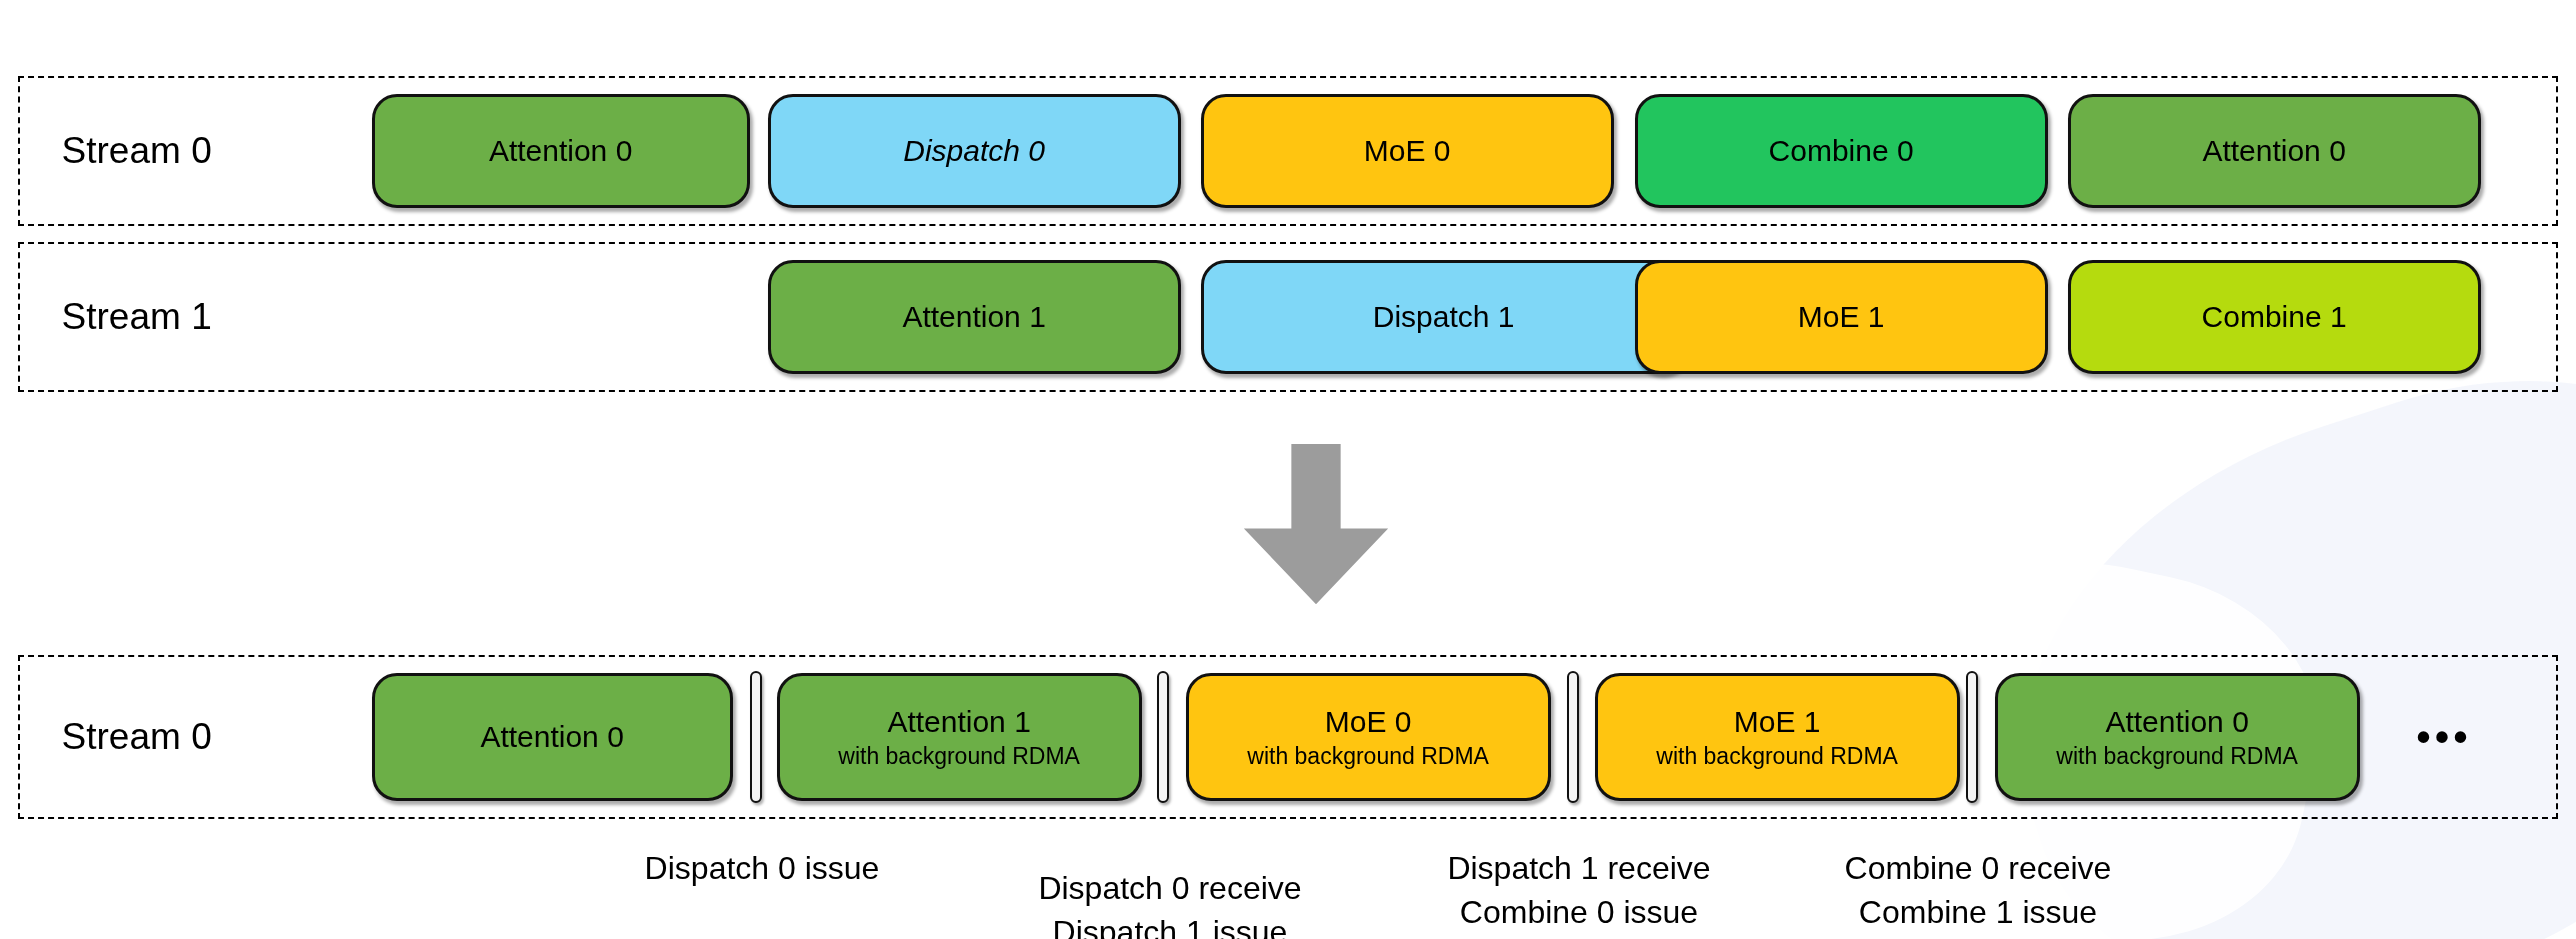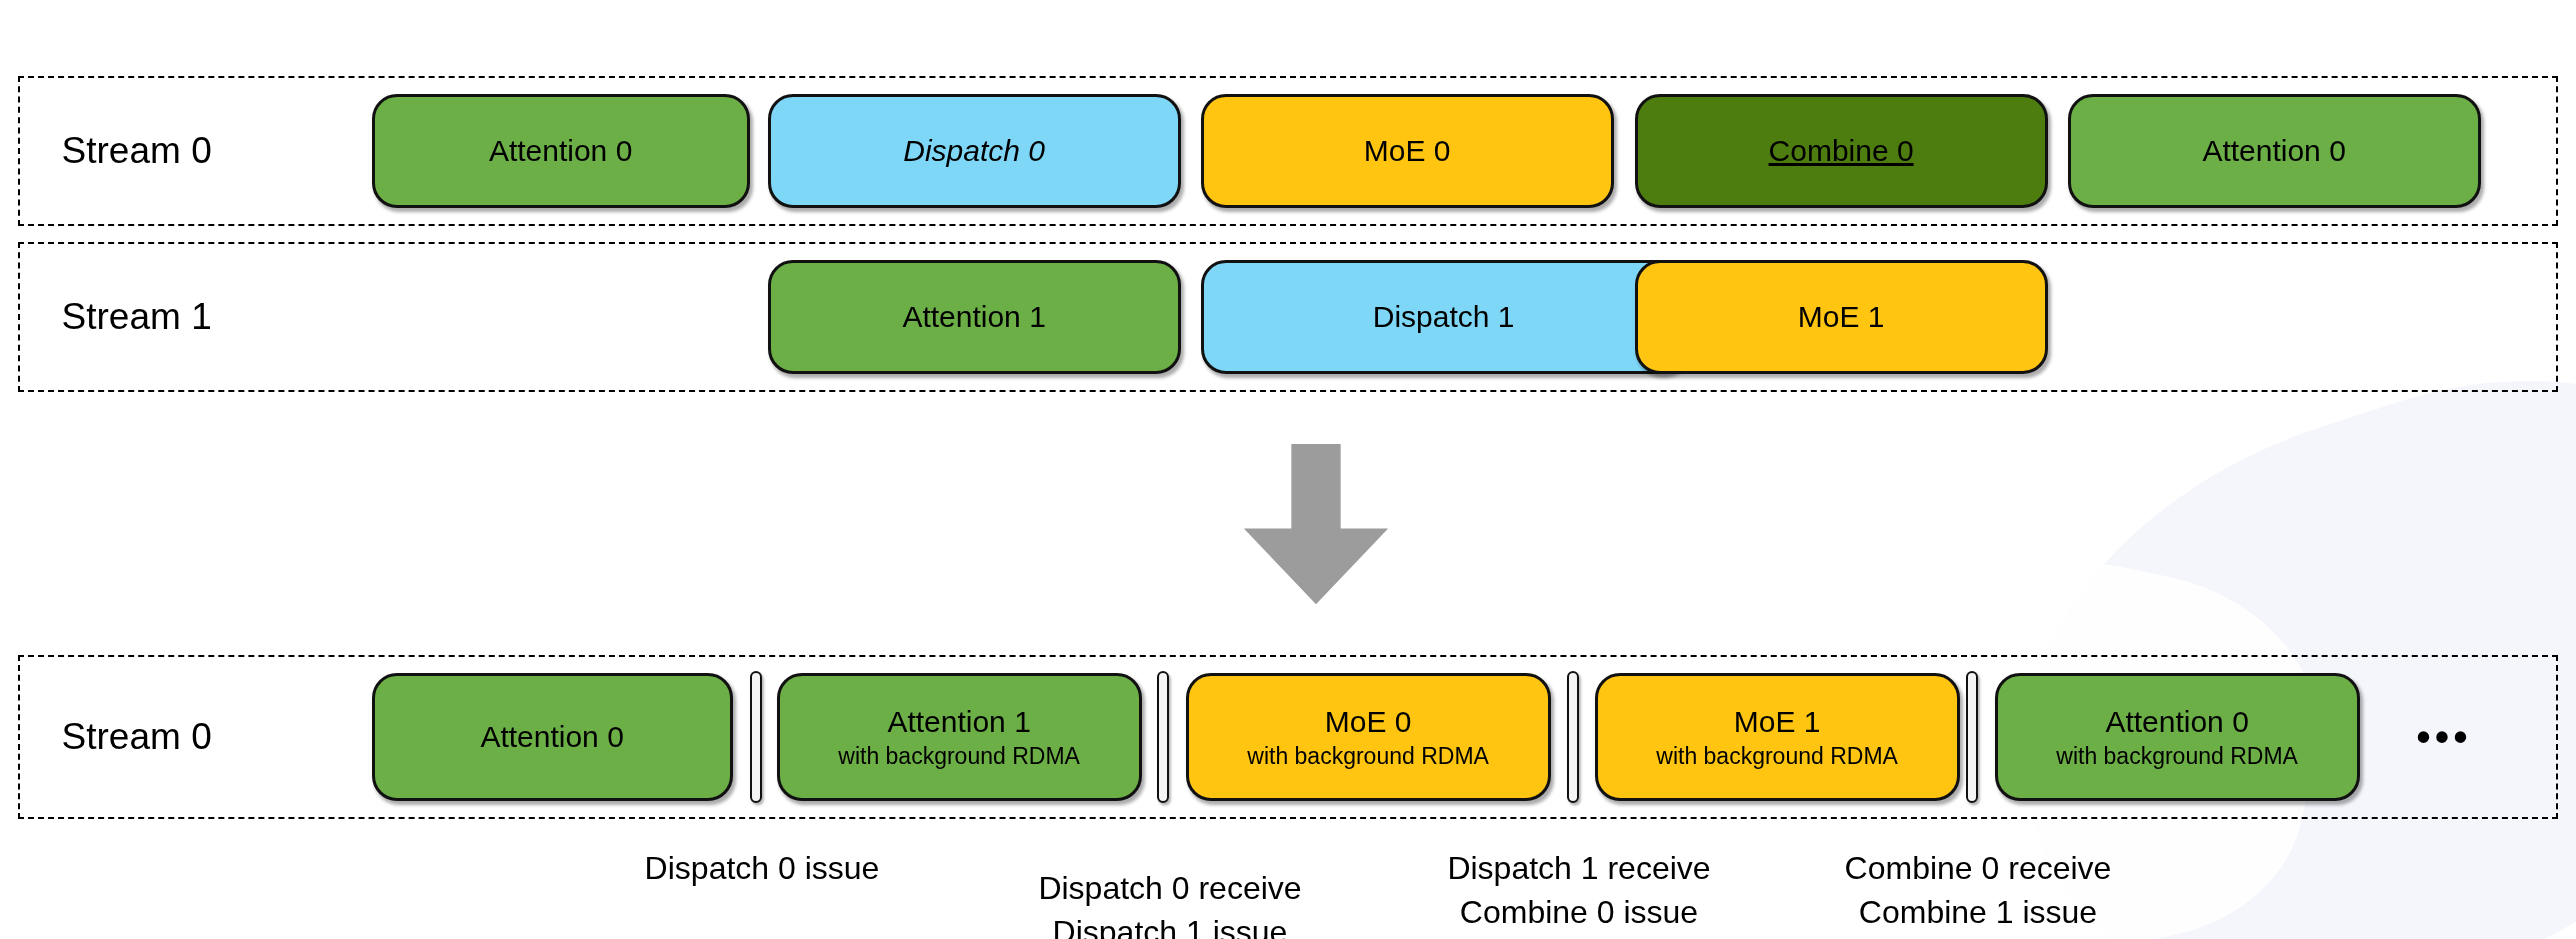--- a/index.html
+++ b/index.html
@@ -162,40 +162,43 @@
     <div class="track">
         <div class="block" style="left: 352px; width: 378px; top: 16px; bottom: 16px; background: rgb(108, 175, 71);">
           <div class="title">Attention 0</div>
         </div>
         <div class="block" style="left: 748px; width: 413px; top: 16px; bottom: 16px; background: rgb(127, 215, 247); font-style: italic;">
           <div class="title">Dispatch 0</div>
         </div>
         <div class="block" style="left: 1181px; width: 413px; top: 16px; bottom: 16px; background: rgb(255, 197, 16);">
           <div class="title">MoE 0</div>
         </div>
-        <div class="block" style="left: 1615px; width: 413px; top: 16px; bottom: 16px; background: #4d7c0f; text-decoration: underline;">
+        <div class="block" style="left: 1615px; width: 413px; top: 16px; bottom: 16px; background: #22c55e;">
           <div class="title">Combine 0</div>
         </div>
         <div class="block" style="left: 2048px; width: 413px; top: 16px; bottom: 16px; background: rgb(108, 175, 71);">
           <div class="title">Attention 0</div>
         </div>
       </div>
   </div>
 
   <div class="lane" id="lane-stream1">
     <div class="lane-label">Stream 1</div>
     <div class="track">
         <div class="block" style="left: 748px; width: 413px; top: 16px; bottom: 16px; background: rgb(108, 175, 71);">
           <div class="title">Attention 1</div>
         </div>
         <div class="block" style="left: 1181px; width: 486px; top: 16px; bottom: 16px; background: rgb(127, 215, 247);">
           <div class="title">Dispatch 1</div>
         </div>
         <div class="block" style="left: 1615px; width: 413px; top: 16px; bottom: 16px; background: rgb(255, 197, 16);">
           <div class="title">MoE 1</div>
+        </div>
+        <div class="block" style="left: 2048px; width: 413px; top: 16px; bottom: 16px; background: rgb(181, 219, 14);">
+          <div class="title">Combine 1</div>
         </div>
       </div>
   </div>
 
   <svg id="flow-arrow" viewBox="0 0 200 200">
     <polygon points="72,0 128,0 128,96 182,96 100,182 18,96 72,96" fill="#9C9C9C"></polygon>
   </svg>
 
   <div class="lane" id="lane-stream0-bot">
     <div class="lane-label">Stream 0</div>

